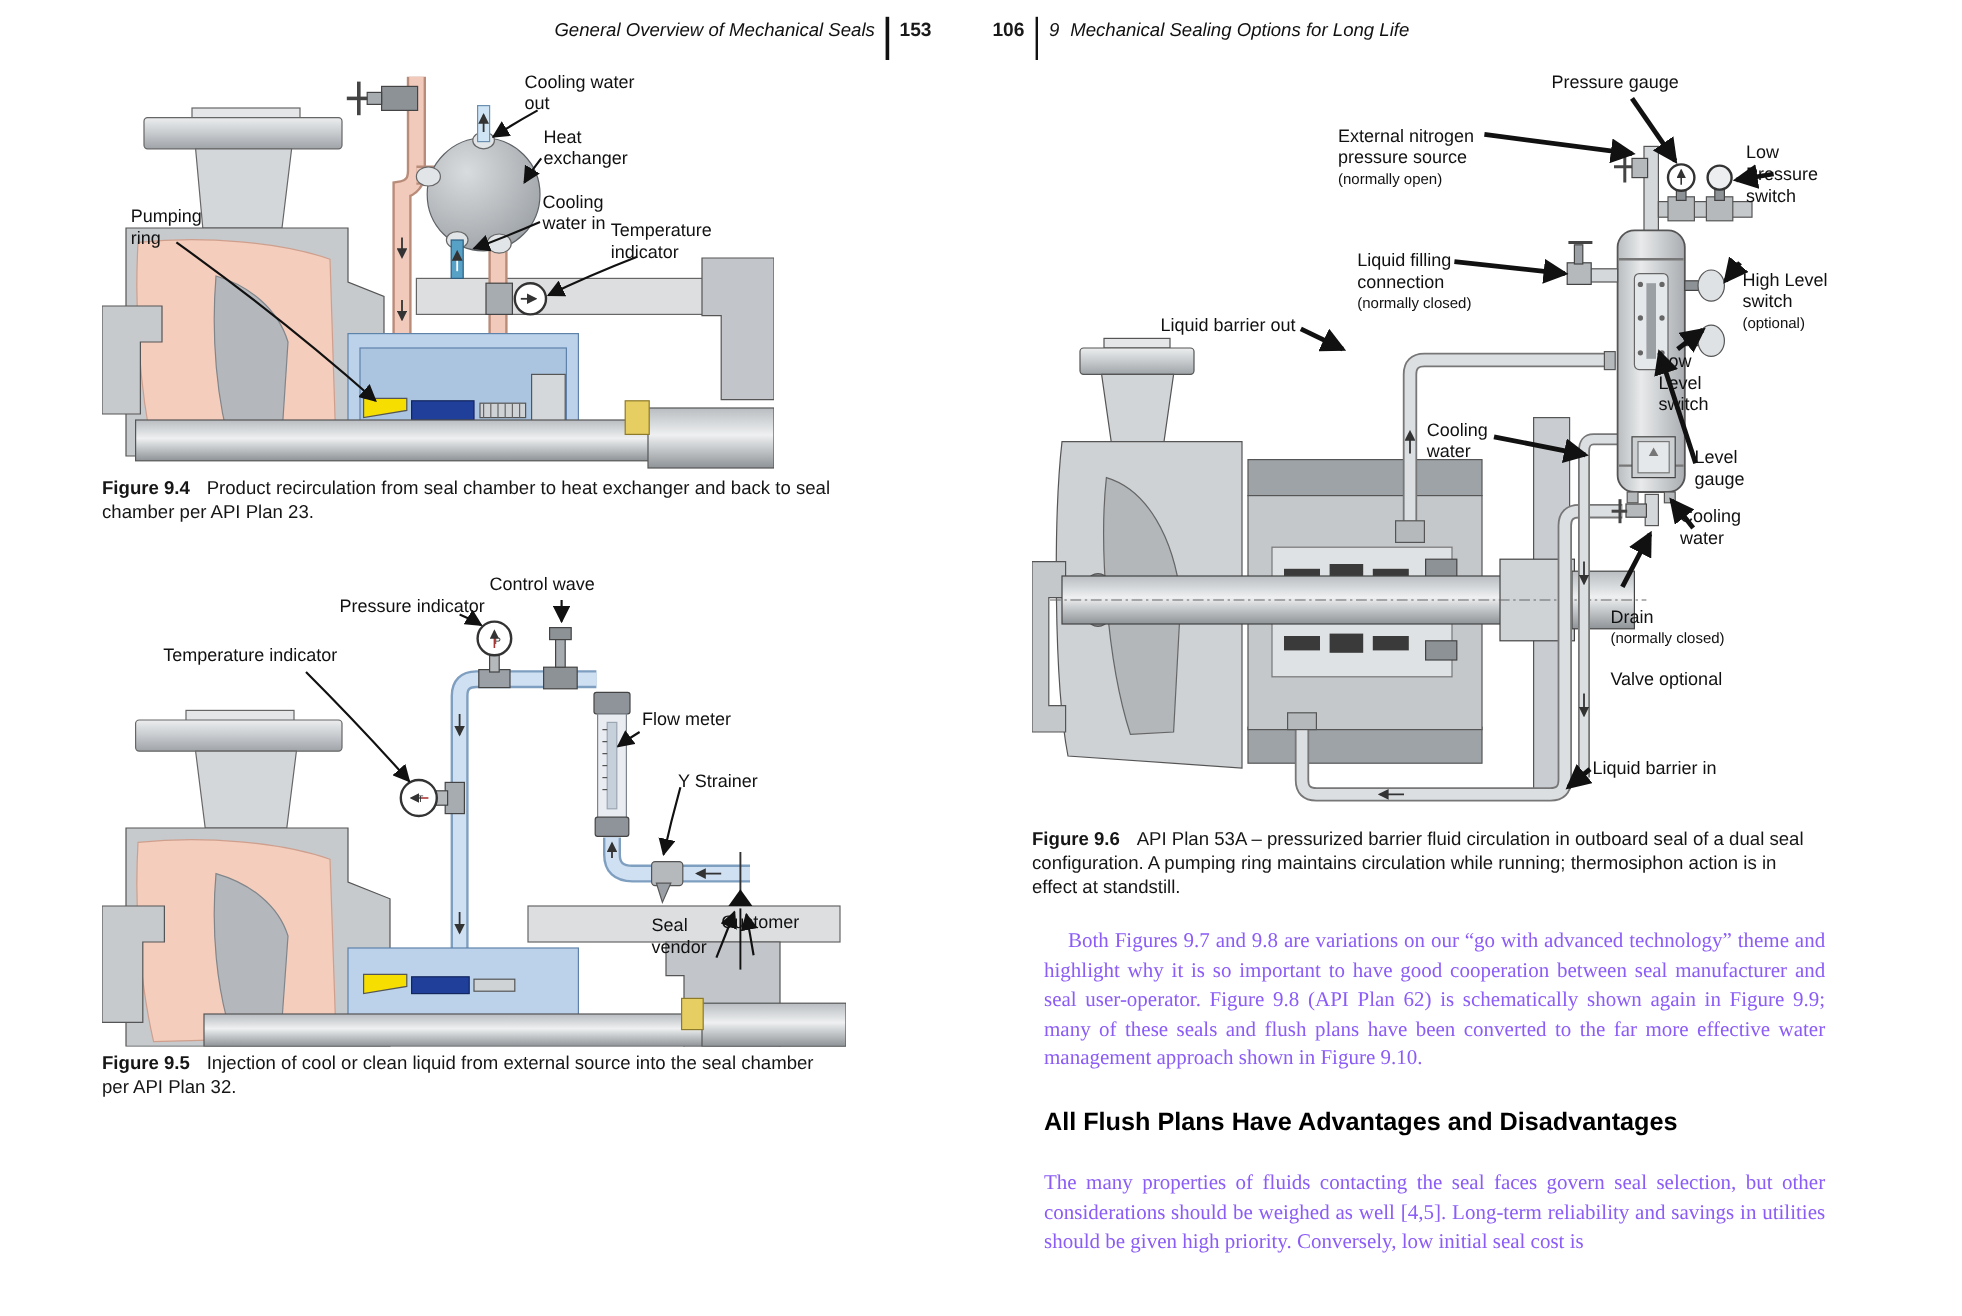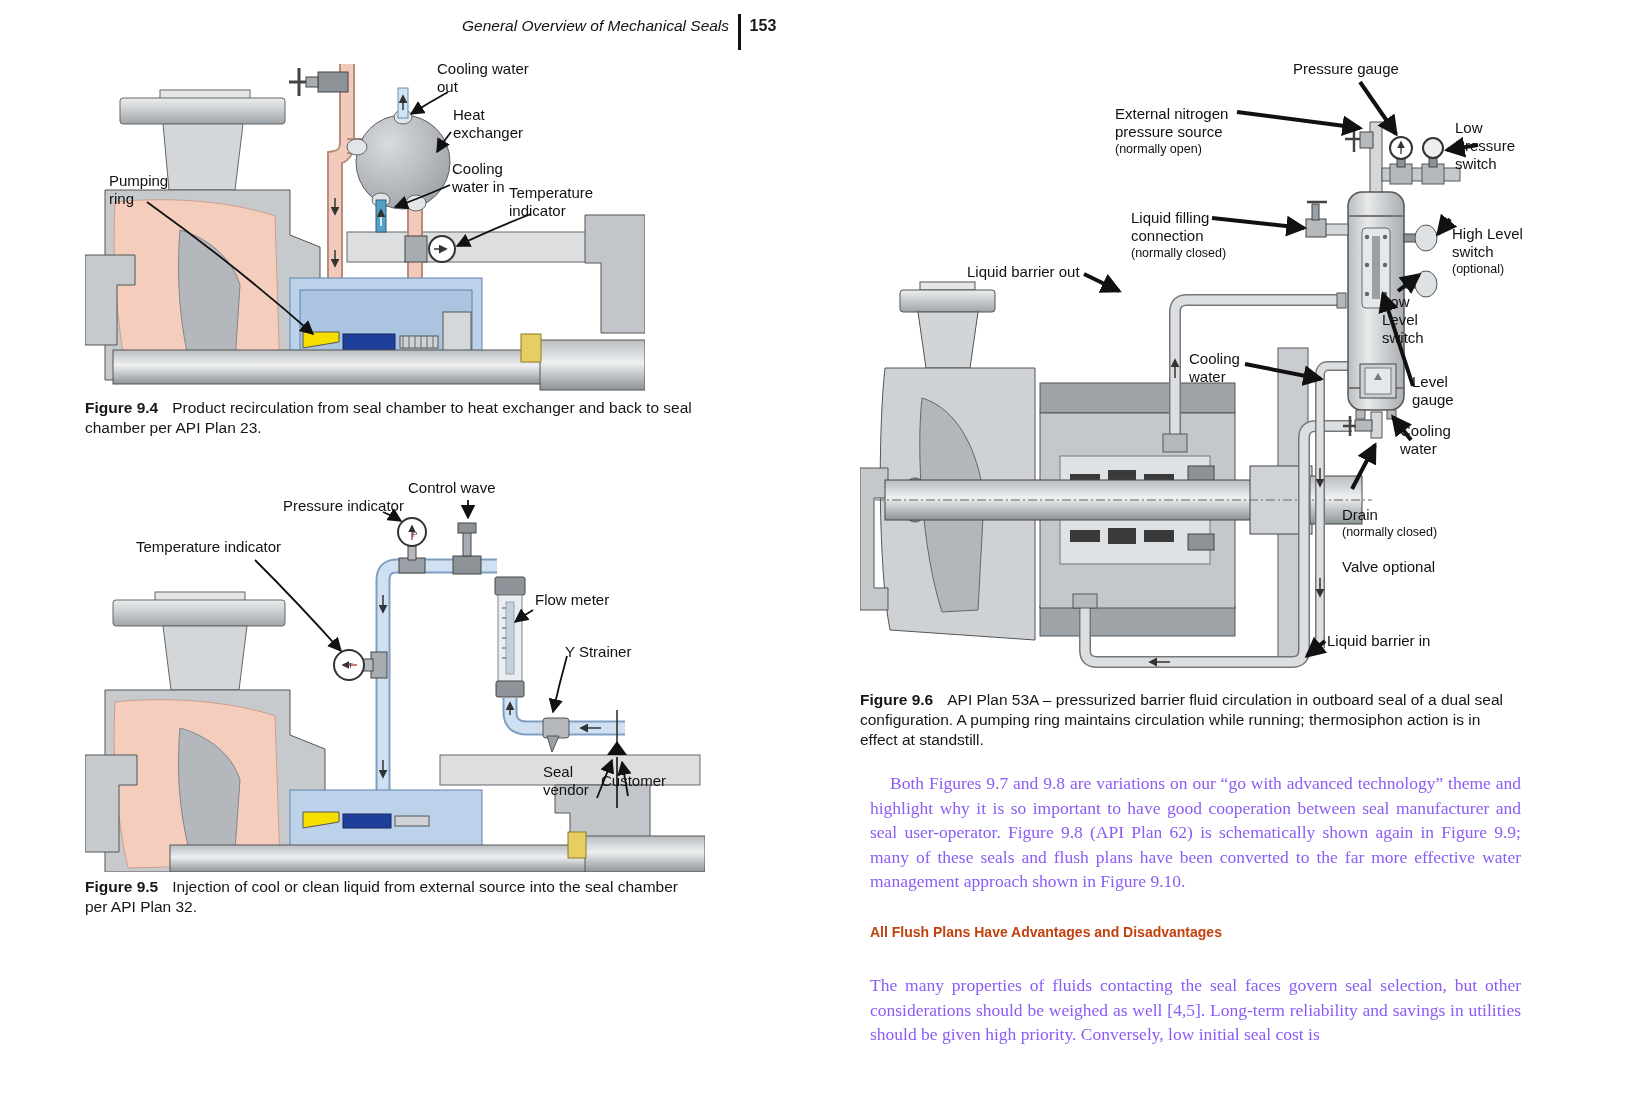--- a/index.html
+++ b/index.html
@@ -9,21 +9,21 @@
   .hdr{position:absolute;top:14px;height:40px;font-size:15.5px;display:flex;align-items:flex-start;}
   .hdr .title{font-style:italic;color:#111;padding-top:3px;}
   .hdr .bar{width:2.5px;height:36px;background:#111;margin:0 9px;}
   .hdr .pnum{font-weight:bold;font-size:16px;padding-top:3px;}
   
   .cap{position:absolute;font-size:15.5px;line-height:20px;color:#161616;}
   .cap b{font-weight:bold;margin-right:14px;}
   
   .serif{position:absolute;font-family:"Liberation Serif",serif;font-size:17.5px;
          line-height:24.5px;color:#8b5cf6;text-align:justify;}
-  .h2{position:absolute;font-size:14px;font-weight:bold;color:#c2410c;}
+  .h2{position:absolute;font-size:21px;font-weight:bold;color:#000000;}
   
   .lbl{position:absolute;font-size:15px;line-height:18px;white-space:pre-line;color:#111;}
   .lbl .sub{display:block;font-size:12.5px;line-height:16px;}
   .fig{position:absolute;}
   .fig svg{position:absolute;left:0;top:0;}
   .gaugeletter{position:absolute;font-size:8px;color:#333;}
 </style>
 </head>
 <body>
 
@@ -61,20 +61,26 @@
       </marker>
     </defs>
   </svg>
 
   <div class="hdr" style="left:462px;">
     <span class="title">General Overview of Mechanical Seals</span>
     <span class="bar"></span>
     <span class="pnum">153</span>
   </div>
 
+  <div class="hdr" style="left:827px;">
+    <span class="pnum">106</span>
+    <span class="bar"></span>
+    <span class="title">9</span>
+    <span class="title" style="margin-left:9px">Mechanical Sealing Options for Long Life</span>
+  </div>
 
   <div class="fig" style="left:85px;top:50px;width:560px;height:345px;">
     <svg width="560" height="345" viewBox="0 0 560 345">
       <g>
         <rect x="262" y="182" width="298" height="30" fill="#dcdee0" stroke="#666"></rect>
         <path d="M500,165 h60 v118 h-44 v-70 h-16 z" fill="#c2c6ca" stroke="#555"></path>
         <rect x="75" y="40" width="90" height="10" fill="#e4e6e8" stroke="#666"></rect>
         <rect x="35" y="48" width="165" height="26" rx="3" fill="url(#gMetal)" stroke="#666"></rect>
         <path d="M78,74 h80 l-8,66 h-66 z" fill="#d4d7da" stroke="#666"></path>
         <path d="M20,140 h185 v45 l30,12 v133 h-215 z" fill="#c6cacd" stroke="#555"></path>
@@ -241,21 +247,21 @@
         <path d="M543,336 Q540,318 537,302" marker-end="url(#arrS)"></path>
       </g>
     </svg>
     <div class="lbl" style="left:323px;top:19px;">Control wave</div>
     <div class="lbl" style="left:198px;top:37px;">Pressure indicator</div>
     <div class="lbl" style="left:51px;top:78px;">Temperature indicator</div>
     <div class="lbl" style="left:450px;top:131px;">Flow meter</div>
     <div class="lbl" style="left:480px;top:183px;">Y Strainer</div>
     <div class="lbl" style="left:458px;top:303px;">Seal
 vendor</div>
-    <div class="lbl" style="left:516px;top:312px;">Customer</div>
+    <div class="lbl" style="left:516px;top:300px;">Customer</div>
     <div class="gaugeletter" style="left:327px;top:70px;">P</div>
     <div class="gaugeletter" style="left:263px;top:201px;">T</div>
   </div>
 
   <div class="cap" style="left:85px;top:877px;width:614px;">
     <b>Figure 9.5</b><span>Injection of cool or clean liquid from external source into the seal chamber per API Plan 32.</span>
   </div>
 
 
   <div class="fig" style="left:860px;top:48px;width:700px;height:640px;">

